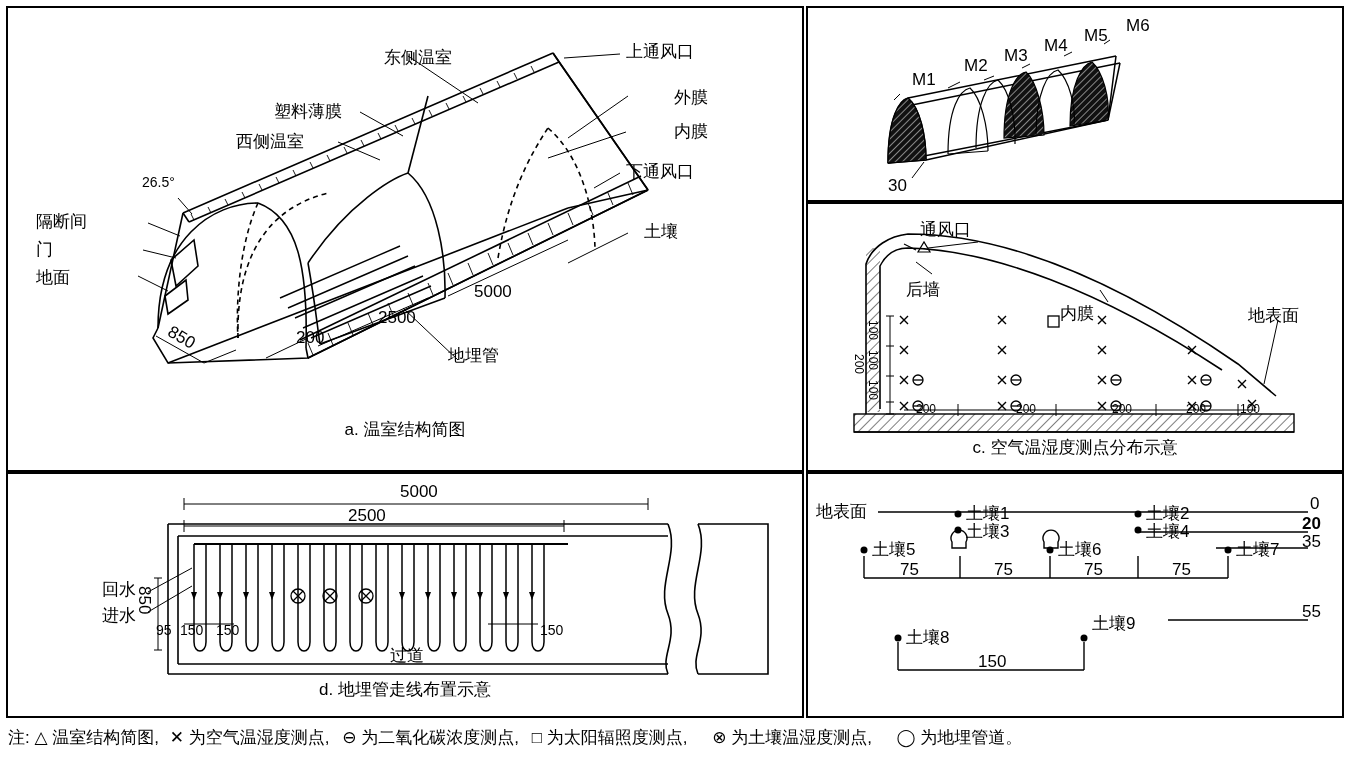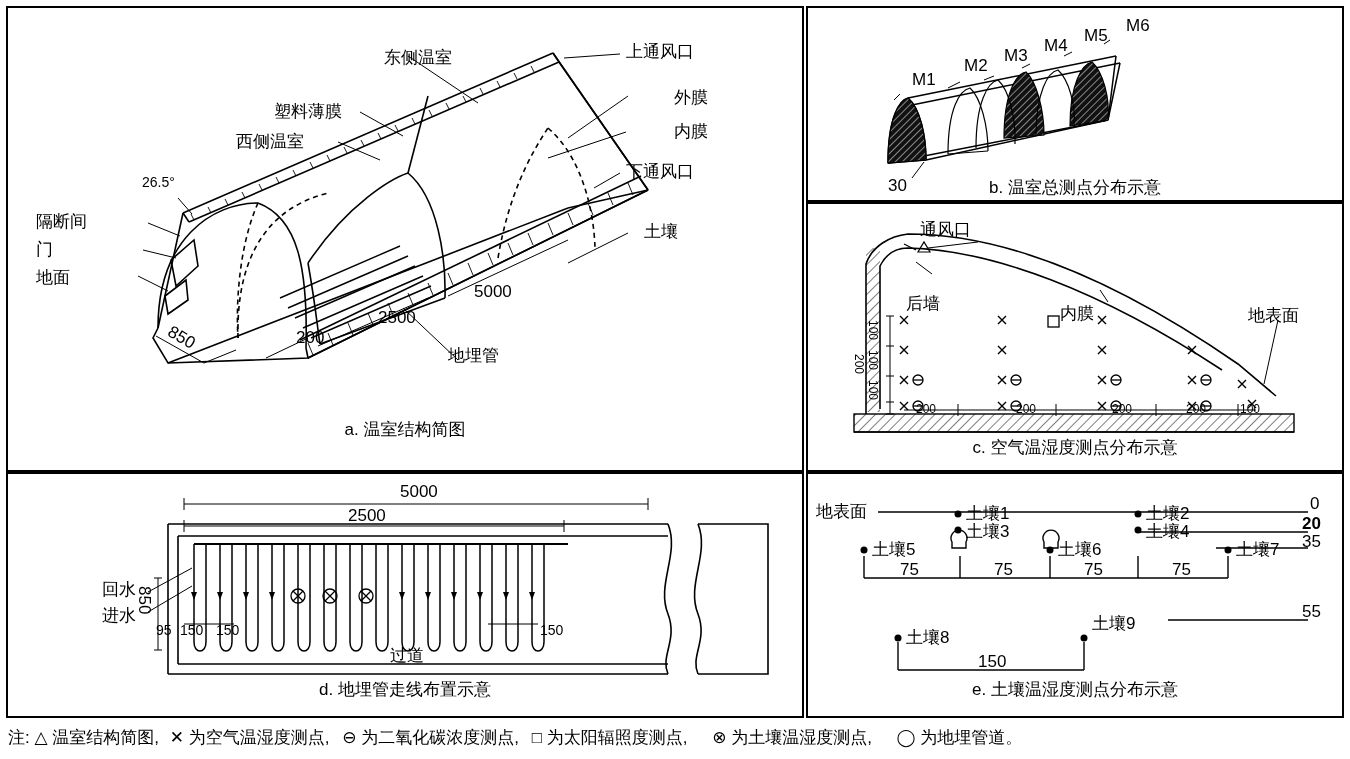--- a/index.html
+++ b/index.html
@@ -208,21 +208,20 @@
         <path d="M104,170 L116,154"></path>
       </g>
     </svg>
     <div class="lbl" style="left:104px;top:62px;">M1</div>
     <div class="lbl" style="left:156px;top:48px;">M2</div>
     <div class="lbl" style="left:196px;top:38px;">M3</div>
     <div class="lbl" style="left:236px;top:28px;">M4</div>
     <div class="lbl" style="left:276px;top:18px;">M5</div>
     <div class="lbl" style="left:318px;top:8px;">M6</div>
     <div class="lbl" style="left:80px;top:168px;">30</div>
-    <div class="cap" style="top:168px;">b. 温室总测点分布示意</div>
   </div>
 
   <div class="frame panel-c">
     <svg width="534" height="266">
       <defs>
         <pattern id="hatchC" width="7" height="7" patternUnits="userSpaceOnUse" patternTransform="rotate(45)">
           <line x1="0" y1="0" x2="0" y2="7" stroke="#000" stroke-width="1"></line>
         </pattern>
       </defs>
 
@@ -300,21 +299,21 @@
       </g>
 
       <g stroke="#000" stroke-width="1" fill="none">
         <path d="M170,38 L120,44"></path>
         <path d="M124,70 L108,58"></path>
         <path d="M292,86 L300,98"></path>
         <path d="M470,116 L456,180"></path>
       </g>
     </svg>
     <div class="lbl" style="left:112px;top:14px;">通风口</div>
-    <div class="lbl" style="left:98px;top:74px;margin-top:14px;">后墙</div>
+    <div class="lbl" style="left:98px;top:74px;">后墙</div>
     <div class="lbl" style="left:252px;top:98px;">内膜</div>
     <div class="lbl" style="left:440px;top:100px;">地表面</div>
     <div class="lbl xs vert" style="left:58px;top:116px;">100</div>
     <div class="lbl xs vert" style="left:58px;top:146px;">100</div>
     <div class="lbl xs vert" style="left:58px;top:176px;">100</div>
     <div class="lbl xs vert" style="left:44px;top:150px;">200</div>
     <div class="lbl xs" style="left:108px;top:198px;">200</div>
     <div class="lbl xs" style="left:208px;top:198px;">200</div>
     <div class="lbl xs" style="left:304px;top:198px;">200</div>
     <div class="lbl xs" style="left:378px;top:198px;">200</div>
@@ -465,21 +464,20 @@
     <div class="lbl" style="left:284px;top:138px;">土壤9</div>
     <div class="lbl" style="left:502px;top:20px;">0</div>
     <div class="lbl" style="left:494px;top:40px;font-weight:bold;">20</div>
     <div class="lbl" style="left:494px;top:58px;">35</div>
     <div class="lbl" style="left:494px;top:128px;">55</div>
     <div class="lbl" style="left:92px;top:86px;">75</div>
     <div class="lbl" style="left:186px;top:86px;">75</div>
     <div class="lbl" style="left:276px;top:86px;">75</div>
     <div class="lbl" style="left:364px;top:86px;">75</div>
     <div class="lbl" style="left:170px;top:178px;">150</div>
-    <div class="cap" style="top:204px;">e. 土壤温湿度测点分布示意</div>
   </div>
 
   <div class="note">
     <span>注:</span>
     <span>△</span>
     <span>温室结构简图,</span>
     <span style="margin-left:6px;">✕</span>
     <span>为空气温湿度测点,</span>
     <span style="margin-left:8px;">⊖</span>
     <span>为二氧化碳浓度测点,</span>

